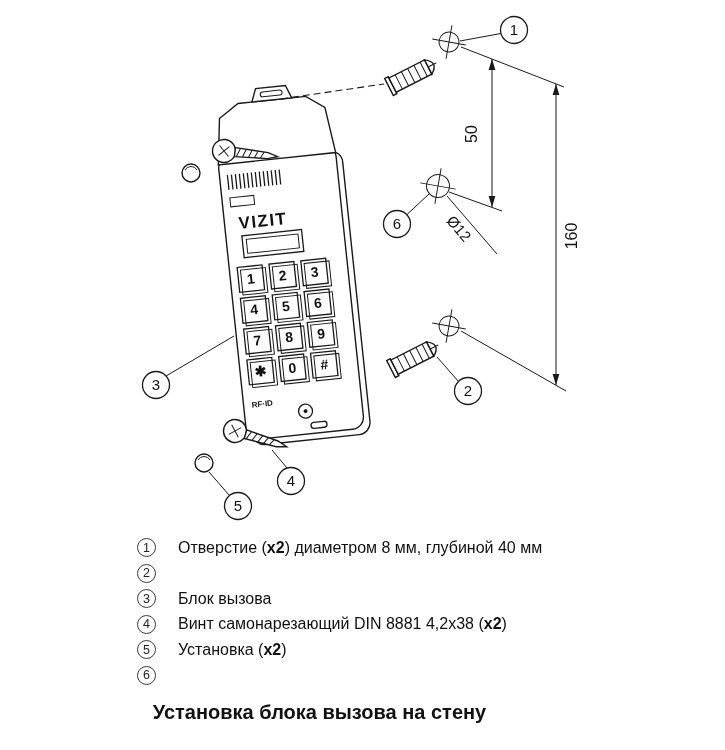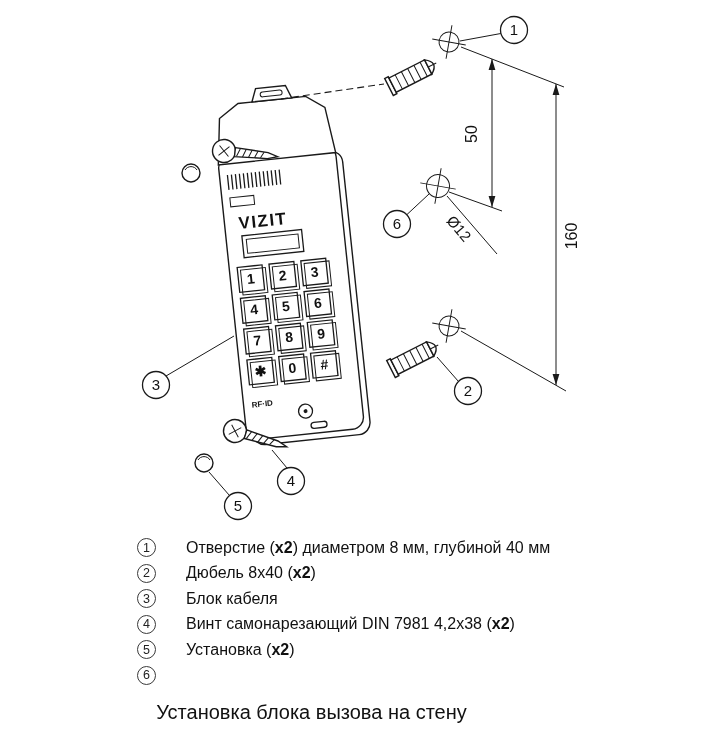--- a/index.html
+++ b/index.html
@@ -17,25 +17,25 @@
   text.svgt { font-family:"Liberation Sans", sans-serif; fill:#111; }
   .keytxt { font-size:14px; font-weight:bold; text-anchor:middle; }
   .callout-num { font-size:15px; text-anchor:middle; }
   .dimtxt { font-size:16px; text-anchor:middle; }
 
   
   .legend { position:absolute; top:538px; left:137px; }
   .legend-row { display:flex; align-items:center; margin-bottom:6.5px; }
   .legend-num { flex:0 0 auto; width:19px; height:19px; border:1.3px solid #3a3a3a; border-radius:50%;
                 font-size:12.5px; color:#222; display:flex; align-items:center; justify-content:center; }
-  .legend-text { margin-left:30px; font-size:16px; white-space:nowrap; }
+  .legend-text { margin-left:22px; font-size:16px; white-space:nowrap; }
   .legend-text b { font-weight:bold; }
 
-  .title { position:absolute; top:701px; left:0; width:623px; text-align:center;
-           font-size:20px; font-weight:normal; }
+  .title { position:absolute; top:701px; left:8px; width:623px; text-align:center;
+           font-size:20px; font-weight:bold; }
 </style>
 </head>
 <body>
 
 <div class="page">
 
   <svg class="diagram-svg" width="725" height="535" viewBox="0 0 725 535">
 
     <g transform="rotate(-6 291 292)">
 
@@ -241,29 +241,28 @@
     </g>
   </svg>
 
   <div class="legend">
     <div class="legend-row">
       <span class="legend-num">1</span>
       <span class="legend-text"><span>Отверстие (</span><b>х2</b><span>) диаметром 8 мм, глубиной 40 мм</span></span>
     </div>
     <div class="legend-row">
       <span class="legend-num">2</span>
-      <span class="legend-text"><span>Дюбель 8х40 (</span><b>х2</b><span>)</span></span>
     </div>
     <div class="legend-row">
       <span class="legend-num">3</span>
-      <span class="legend-text"><span>Блок кабеля</span><b></b><span></span></span>
+      <span class="legend-text"><span>Блок вызова</span><b></b><span></span></span>
     </div>
     <div class="legend-row">
       <span class="legend-num">4</span>
-      <span class="legend-text"><span>Винт самонарезающий DIN 7981 4,2х38 (</span><b>х2</b><span>)</span></span>
+      <span class="legend-text"><span>Винт самонарезающий DIN 8881 4,2х38 (</span><b>х2</b><span>)</span></span>
     </div>
     <div class="legend-row">
       <span class="legend-num">5</span>
       <span class="legend-text"><span>Установка (</span><b>х2</b><span>)</span></span>
     </div>
     <div class="legend-row">
       <span class="legend-num">6</span>
     </div>
   </div>
 

